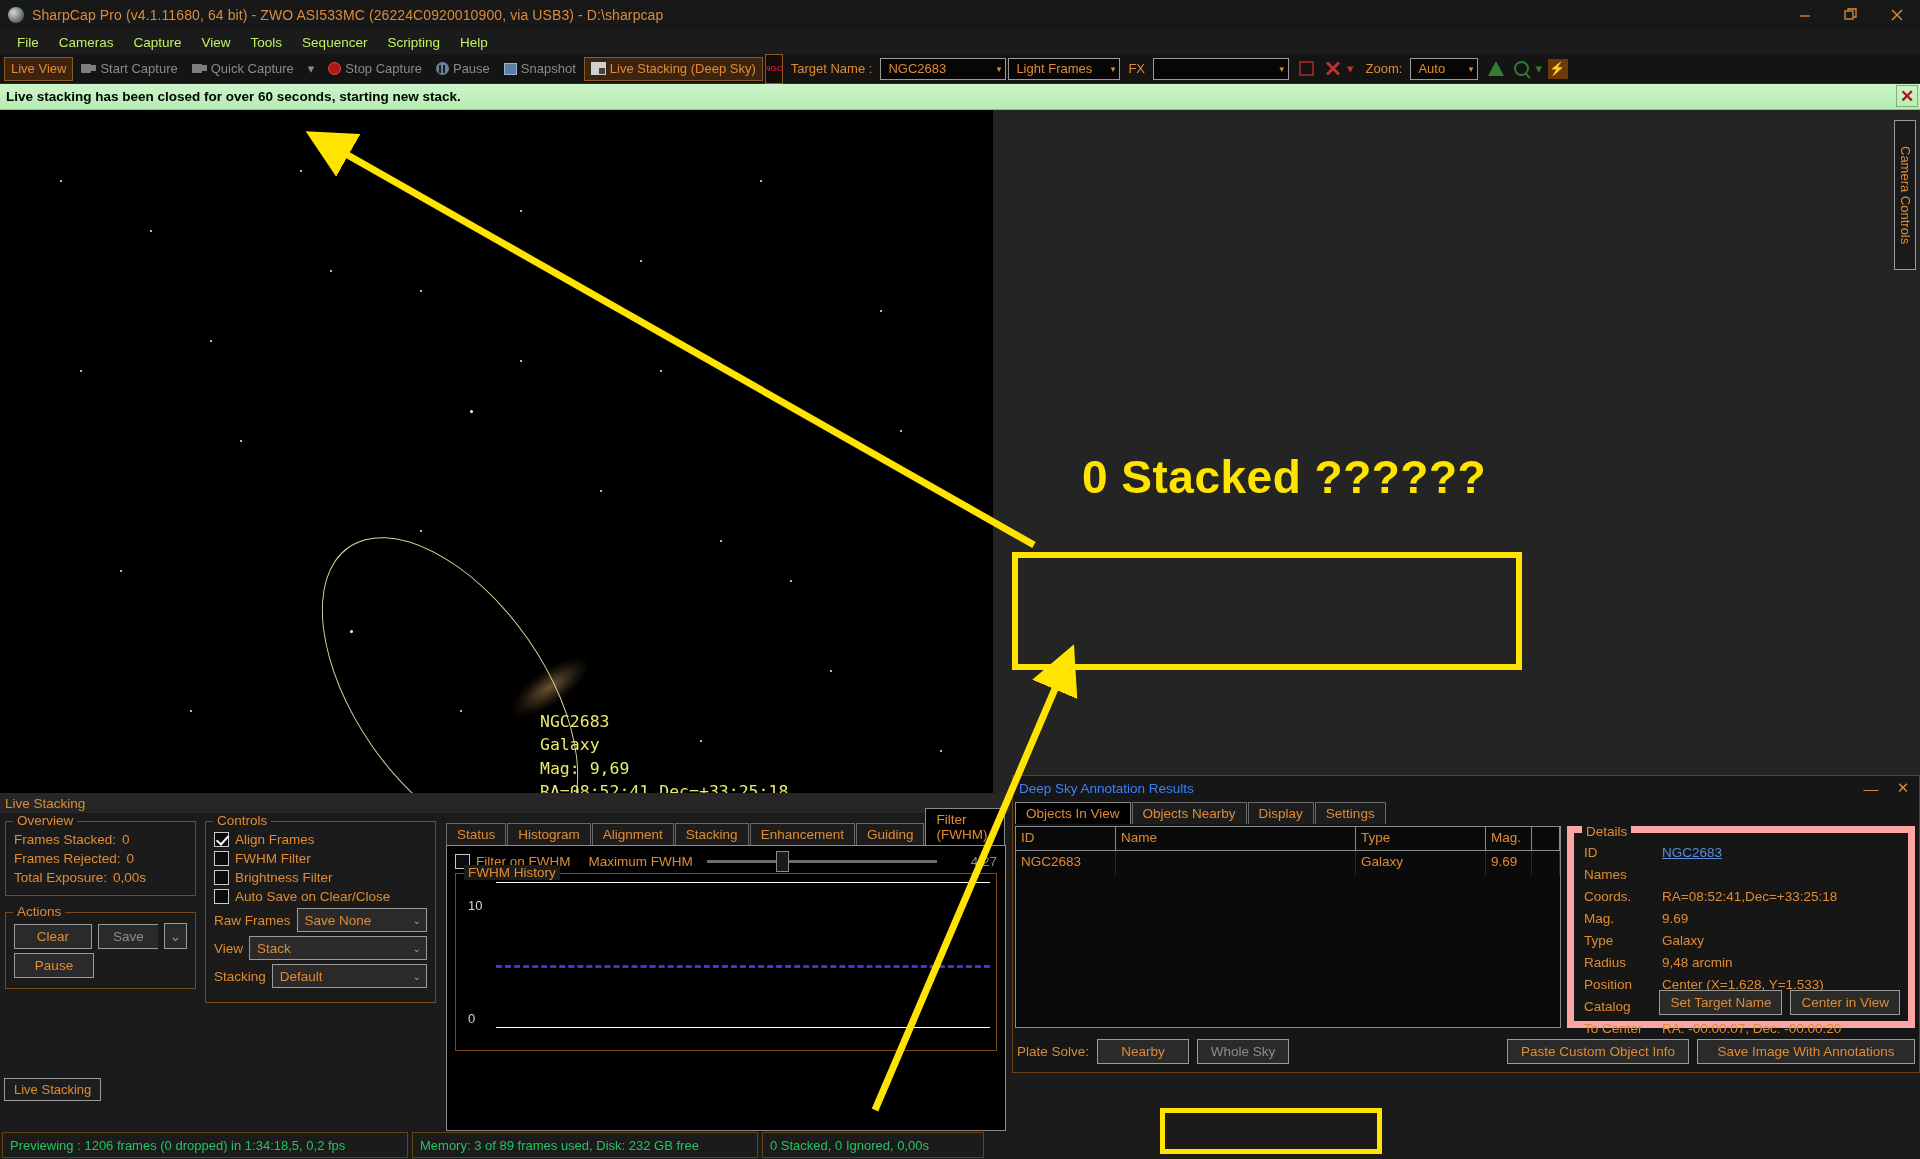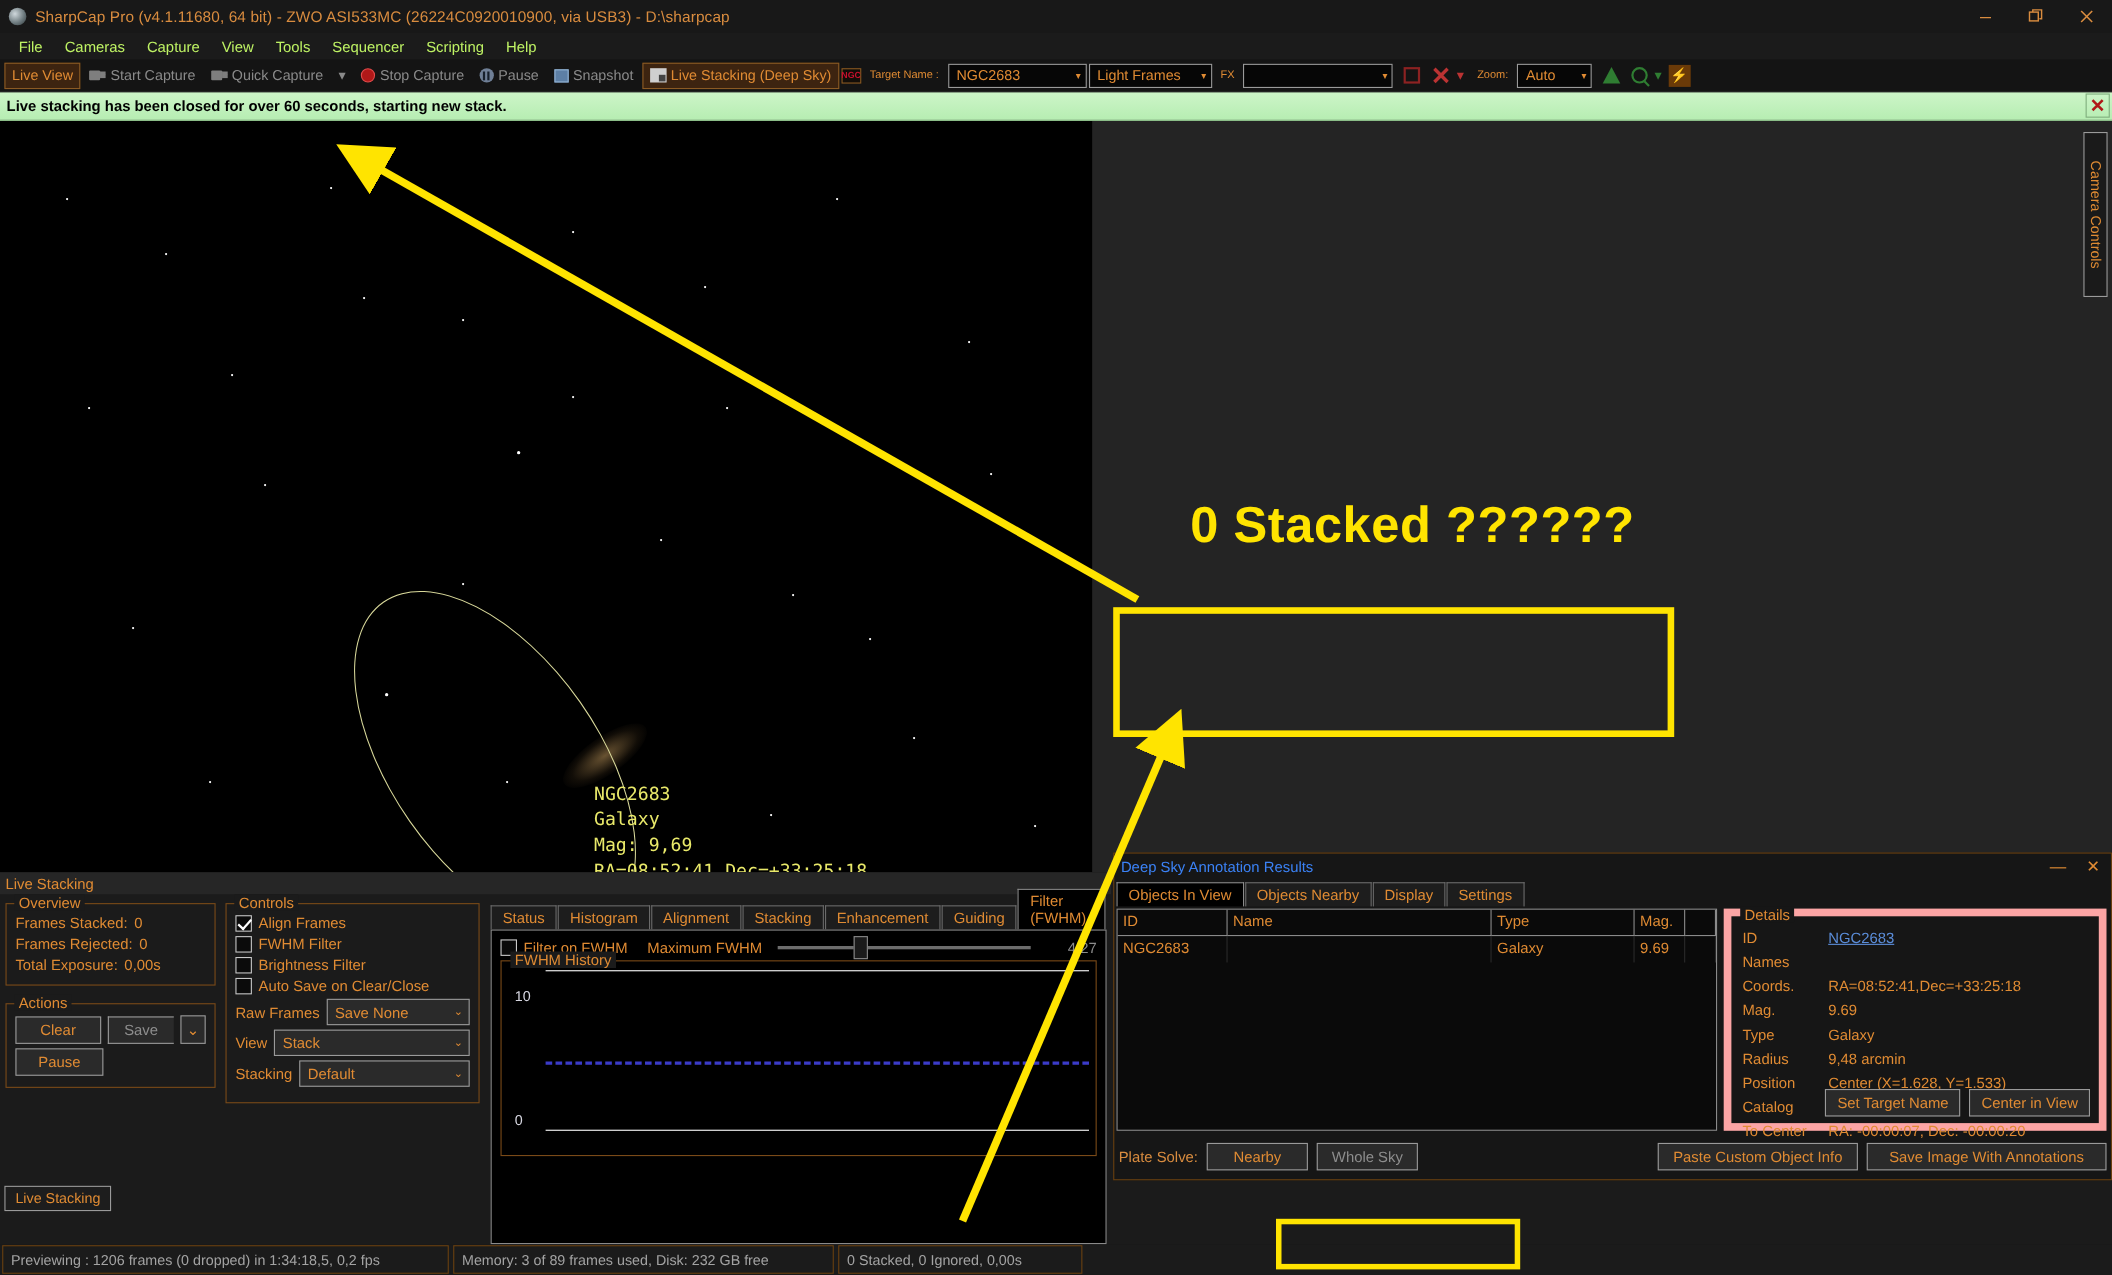--- a/index.html
+++ b/index.html
@@ -45,21 +45,21 @@
     display:flex; align-items:center; padding:0 4px; gap:2px;
     border-bottom:1px solid #2a2a2a;
   }
   .tb-btn {
     display:flex; align-items:center; gap:4px; padding:2px 6px; height:24px;
     font-size:13px; color:#e08b33; white-space:nowrap;
   }
   .tb-btn.pressed { background:#3d2410; border:1px solid #8a5a24; }
   .tb-btn.dim { color:#8a8a8a; }
   .tb-sep { width:6px; }
-  .tb-label { font-size:10px; color:#e08b33; padding:0 6px; white-space:nowrap;text-align:center; }
+  .tb-label { font-size:13px; color:#e08b33; padding:0 6px; white-space:nowrap;text-align:center; }
   .tb-combo {
     height:22px; min-width:60px; background:#060606; border:1px solid #9a9a9a;
     display:flex; align-items:center; justify-content:space-between;
     padding:0 4px 0 7px; font-size:13px; color:#e08b33; white-space:nowrap;
   }
   .tb-combo .caret { color:#e08b33; font-size:9px; margin-left:8px; }
   .icon-cam { position:relative; width:15px; height:11px; flex:0 0 15px; }
   .icon-cam:before {
     content:""; position:absolute; left:0; top:1px; width:10px; height:9px;
     background:#c9c9c9; border-radius:1px;
@@ -69,21 +69,21 @@
     border-left:5px solid #c9c9c9; border-top:3.5px solid transparent; border-bottom:3.5px solid transparent;
   }
   .icon-cam.dim:before, .icon-cam.dim:after { background:#7e7e7e; border-left-color:#7e7e7e; }
   .icon-stop { width:13px; height:13px; border-radius:50%; background:#b01818; border:1px solid #e14a4a; flex:0 0 13px;}
   .icon-pause { width:13px; height:13px; border-radius:50%; background:#6f7f96; flex:0 0 13px; position:relative;}
   .icon-pause:before{content:"";position:absolute;left:3px;top:2.5px;width:2px;height:8px;background:#16202c;}
   .icon-pause:after{content:"";position:absolute;left:7.5px;top:2.5px;width:2px;height:8px;background:#16202c;}
   .icon-snap { width:13px; height:12px; background:#5d7fa5; border:1px solid #94b4d4; flex:0 0 13px;}
   .icon-ls { width:15px; height:13px; background:#cfcfcf; flex:0 0 15px; position:relative;}
   .icon-ls:after{content:"";position:absolute;right:1px;bottom:1px;width:6px;height:6px;background:#444;}
-  .icon-ngc { width:18px; height:14px; border:1px solid #8a5a24; background:#120d08; color:#c8102e;
+  .icon-ngc { width:18px; height:30px; border:1px solid #8a5a24; background:#120d08; color:#c8102e;
     font-size:8px; font-weight:bold; display:flex; align-items:center; justify-content:center; flex:0 0 18px;}
   .icon-sq { width:15px; height:15px; border:2px solid #8c2222; flex:0 0 15px;}
   .icon-x { width:17px; height:17px; position:relative; flex:0 0 17px;}
   .icon-x:before,.icon-x:after{content:"";position:absolute;left:50%;top:0;width:3px;height:17px;background:#b33;transform-origin:center;}
   .icon-x:before{transform:translateX(-50%) rotate(45deg);} .icon-x:after{transform:translateX(-50%) rotate(-45deg);}
   .icon-tri { width:0;height:0;border-left:8px solid transparent;border-right:8px solid transparent;border-bottom:15px solid #2f7d32;flex:0 0 16px;}
   .icon-mag { width:15px;height:15px;border:2px solid #2f7d32;border-radius:50%;flex:0 0 15px;position:relative;}
   .icon-mag:after{content:"";position:absolute;right:-4px;bottom:-3px;width:6px;height:2px;background:#2f7d32;transform:rotate(45deg);}
   .icon-bolt { width:20px;height:20px;background:#6a3a08;display:flex;align-items:center;justify-content:center;color:#ffb733;font-size:13px;flex:0 0 20px;}
 
@@ -207,21 +207,21 @@
   .details .grp-title { position:absolute; top:-9px; left:8px; background:#161616; padding:0 4px; font-size:13.5px; color:#e08b33;}
   .drow { display:flex; font-size:13.5px; color:#e08b33; margin-bottom:7px;}
   .dk { width:78px; flex:0 0 78px;}
   .dv { flex:1;}
   .dv.link { color:#5b8dd9; text-decoration:underline;}
   .det-btns { position:absolute; right:8px; bottom:6px; display:flex; gap:8px;}
   .dso-foot { position:absolute; left:4px; right:4px; bottom:4px; height:34px; display:flex; align-items:center; gap:8px;}
 
   
   .statusbar { flex:0 0 28px; display:flex; align-items:stretch; background:#1b1b1b; gap:4px; padding:1px 2px; }
-  .sb-cell { border:1px solid #6a4010; display:flex; align-items:center; padding:0 7px; font-size:13px; color:#a3a3a3; white-space:nowrap;}
+  .sb-cell { border:1px solid #6a4010; display:flex; align-items:center; padding:0 7px; font-size:13px; color:#22c55e; white-space:nowrap;}
   .ls-tabbtn { position:absolute; left:4px; bottom:30px; border:1px solid #9a9a9a; background:#1d1d1d; color:#e08b33; font-size:13px; padding:3px 9px;}
 </style>
 </head>
 <body>
 
 <div class="app">
 
   <div class="titlebar">
     <div class="title-icon"></div>
     <div class="title-text">SharpCap Pro (v4.1.11680, 64 bit) - ZWO ASI533MC (26224C0920010900, via USB3) - D:\sharpcap</div>

